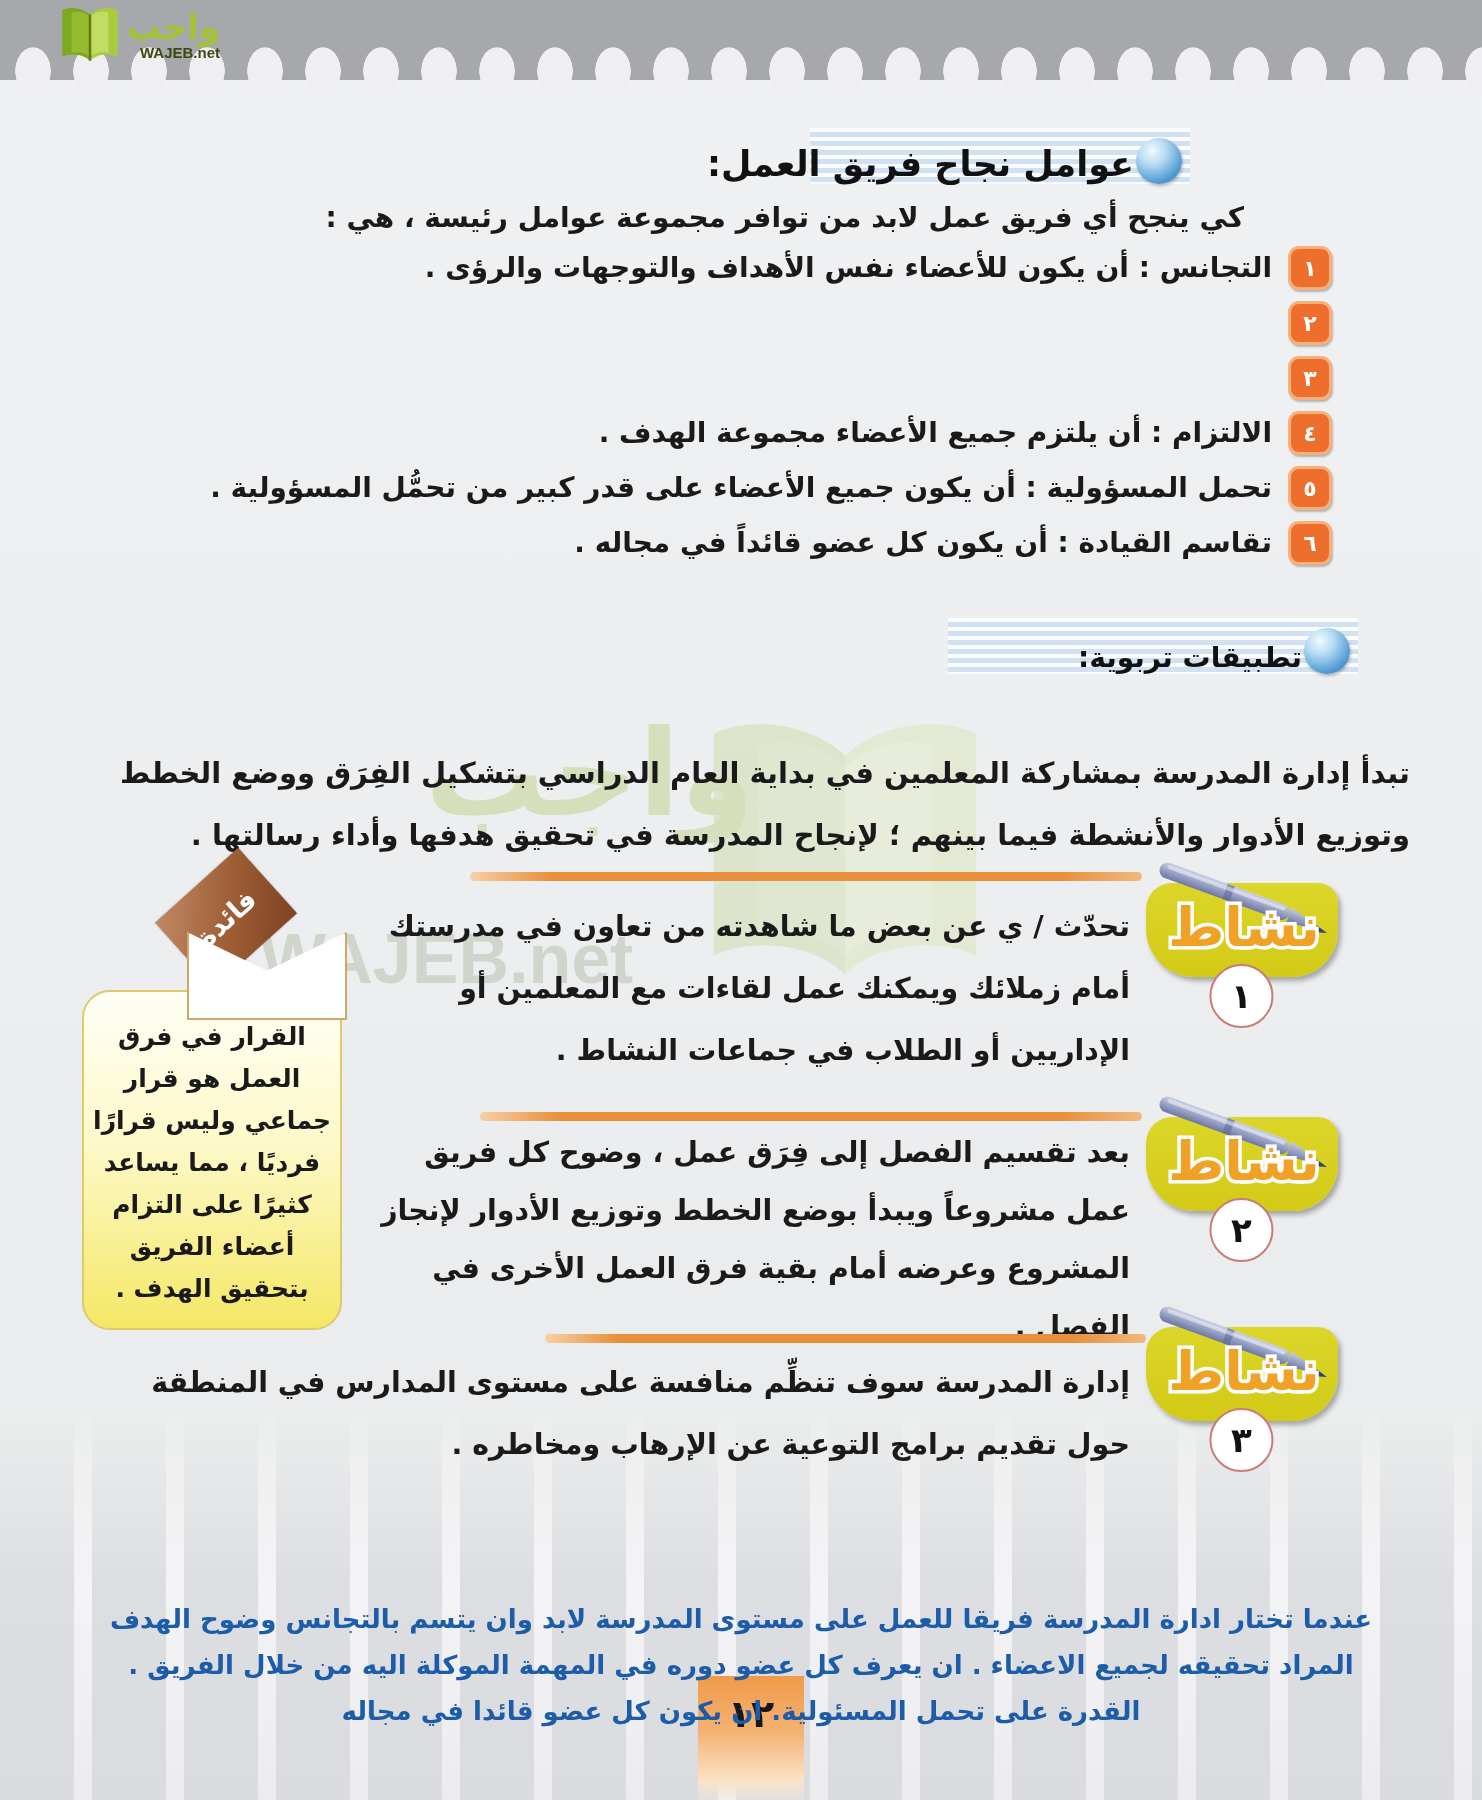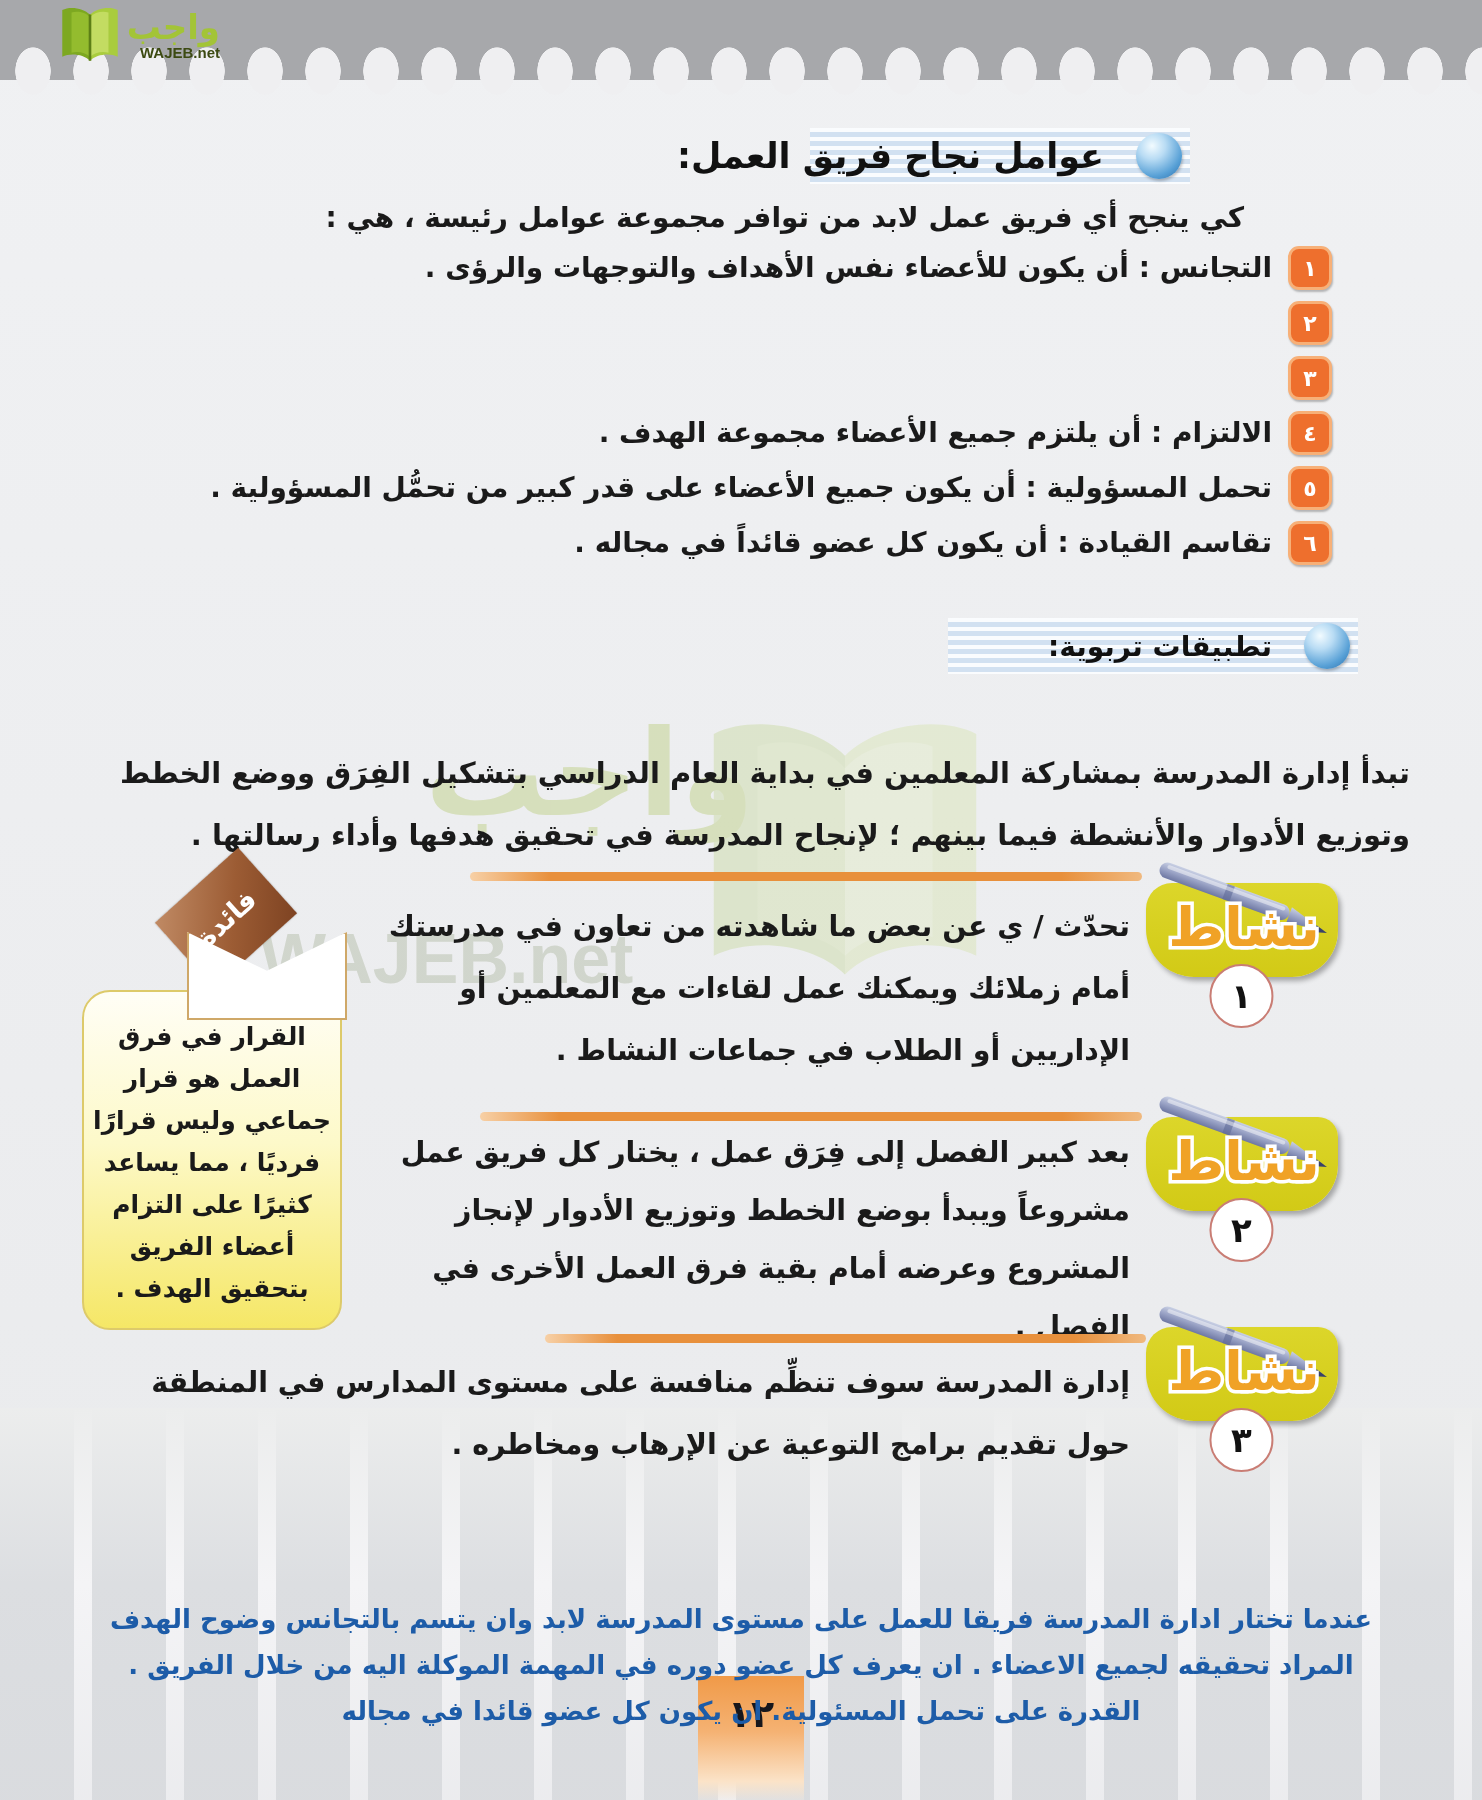--- a/index.html
+++ b/index.html
@@ -27,21 +27,21 @@
   
   .page-strip{position:absolute;left:698px;top:1676px;width:106px;height:124px;z-index:3;
     background:linear-gradient(180deg,#f09a48 0%,#f5b273 45%,#fbe3c8 85%,rgba(253,243,232,0.2) 100%);}
   .page-num{position:absolute;left:0;top:16px;width:100%;text-align:center;font-size:38px;color:#17171c;}
   
   .watermark{position:absolute;left:250px;top:712px;width:830px;height:310px;opacity:0.33;z-index:1;}
   .wm-ar{position:absolute;left:175px;top:2px;font-size:120px;color:#a9c155;line-height:120px;}
   .wm-net{position:absolute;left:10px;top:212px;font-size:70px;color:#9aa687;line-height:70px;font-family:"Liberation Sans",sans-serif;}
   .wm-book{position:absolute;left:370px;top:0;width:450px;height:300px;}
   
-  .sec-header{position:absolute;height:56px;display:flex;align-items:center;gap:32px;padding:0 8px;
+  .sec-header{position:absolute;height:56px;display:flex;align-items:flex-end;gap:2px;padding:0 8px;
     background:repeating-linear-gradient(180deg,#fafcfe 0 4.5px,#d2e1f1 4.5px 9px);}
   .header1{left:810px;top:128px;width:364px;}
   .header2{left:948px;top:618px;width:394px;}
   .ball{flex:none;width:46px;height:46px;border-radius:50%;
     background:radial-gradient(circle at 35% 28%, #f2fbff 0%, #b9dcf4 30%, #57a0d6 68%, #2a6ca8 100%);
     box-shadow:1px 2px 3px rgba(0,0,0,0.25);}
   .htext{font-size:35px;color:#111;white-space:nowrap;}
   .header2 .htext{font-size:28px;}
   
   .intro{position:absolute;right:238px;left:120px;top:196px;margin:0;font-size:28px;line-height:44px;text-align:start;z-index:2;}
@@ -205,21 +205,21 @@
     <div class="acircle">١</div>
   </div>
 
   <div class="benefit">
     <div class="env-card">فائدة</div>
     <div class="env-body"></div>
     <div class="benefit-box">القرار في فرق العمل هو قرار جماعي وليس قرارًا فرديًا ، مما يساعد كثيرًا على التزام أعضاء الفريق بتحقيق الهدف .</div>
   </div>
 
   <div class="aline aline2"></div>
-  <p class="atext atext2">بعد كبير الفصل إلى فِرَق عمل ، يختار كل فريق عمل مشروعاً ويبدأ بوضع الخطط وتوزيع الأدوار لإنجاز المشروع وعرضه أمام بقية فرق العمل الأخرى في الفصل .</p>
+  <p class="atext atext2">بعد تقسيم الفصل إلى فِرَق عمل ، وضوح كل فريق عمل مشروعاً ويبدأ بوضع الخطط وتوزيع الأدوار لإنجاز المشروع وعرضه أمام بقية فرق العمل الأخرى في الفصل .</p>
   <div class="abadge abadge2">
     <div class="blob"></div>
     <svg class="pen" viewBox="0 0 230 130">
       <g transform="rotate(20 115 65)">
         <rect x="15" y="50" width="145" height="17" rx="8.5" fill="url(#pengrad)"></rect>
         <rect x="88" y="50" width="8" height="17" fill="#5f6a98" opacity="0.6"></rect>
         <path d="M160 50 L200 62 L160 67 Z" fill="url(#pengrad)"></path>
         <path d="M191 59 L204 63 L193 66 Z" fill="#39426a"></path>
         <rect x="22" y="52.5" width="132" height="4" rx="2" fill="#ffffff" opacity="0.45"></rect>
       </g>

